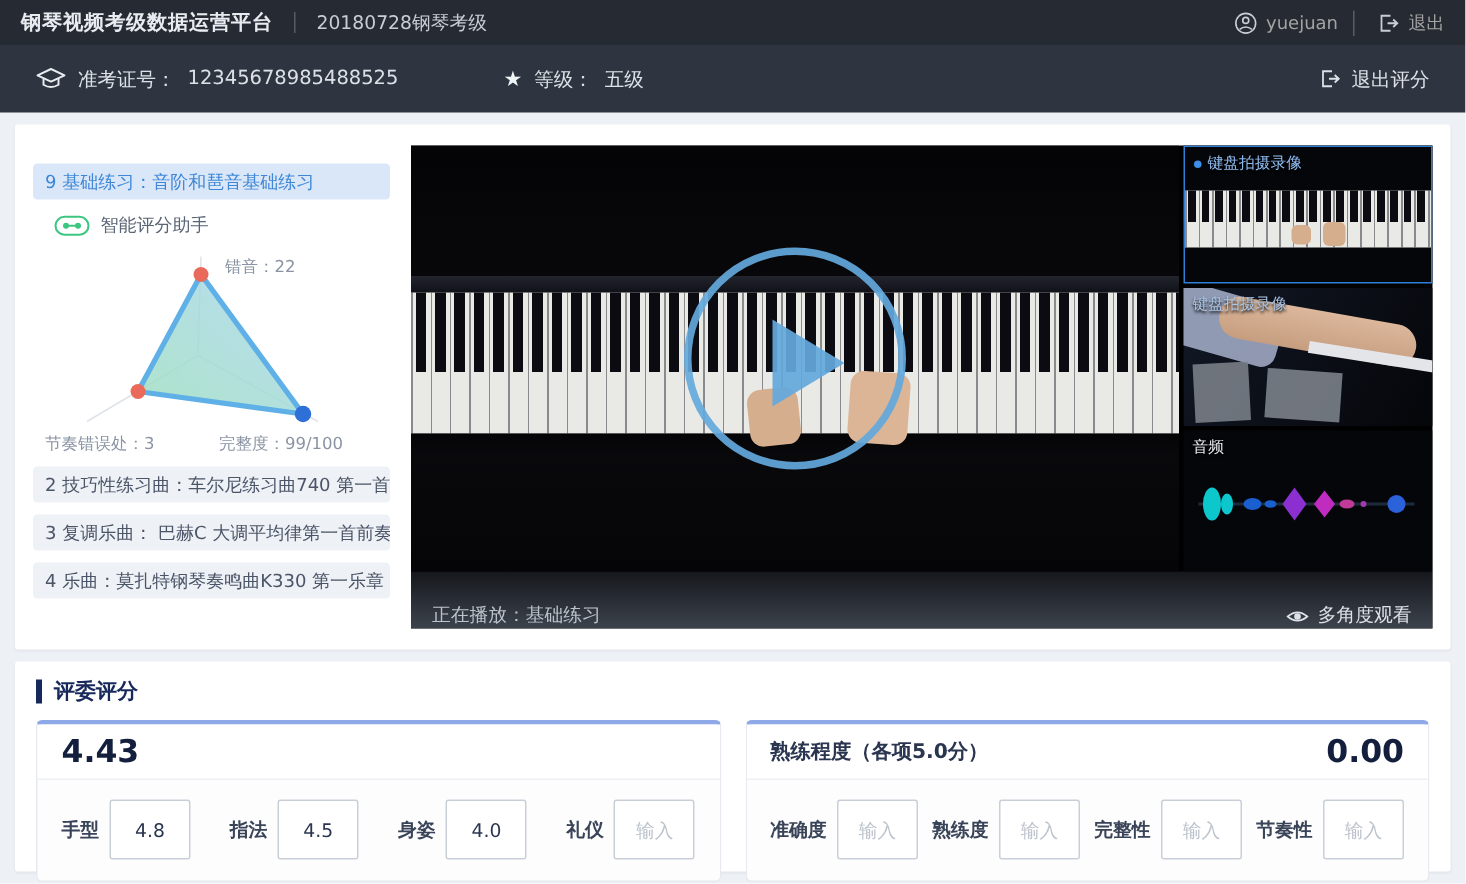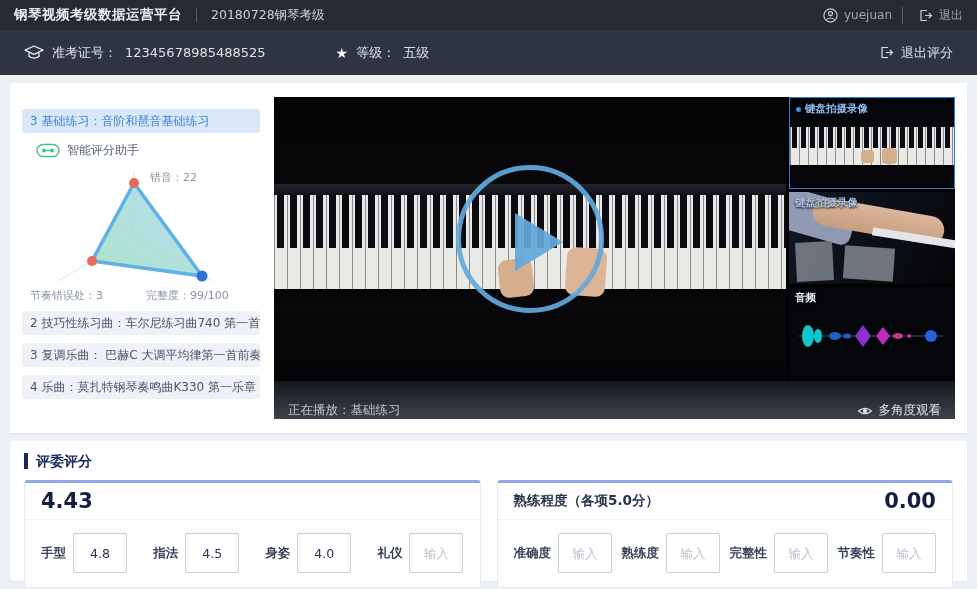--- a/index.html
+++ b/index.html
@@ -49,21 +49,21 @@
   .kb-shadow { position:absolute; left:0; right:0; top:67.5%; height:5%; background:linear-gradient(rgba(0,0,0,.55),transparent); }
   .hand { position:absolute; border-radius:9px; }
   .hand-left { left:44%; top:57%; width:34px; height:38px; background:#d5ae8e; transform:rotate(-6deg); }
   .hand-right { left:57%; top:53%; width:40px; height:48px; background:#dcb597; transform:rotate(4deg); }
   .play-btn { position:absolute; left:50%; top:50%; transform:translate(-50%,-50%); width:148px; height:148px;
               border:5px solid #64a9dd; border-radius:50%; opacity:.92; cursor:pointer; }
   .play-tri { position:absolute; left:54px; top:43px; width:0; height:0;
               border-left:48px solid #64a9dd; border-top:29px solid transparent; border-bottom:29px solid transparent; }
 
   .thumbs { width:166px; flex:none; display:flex; flex-direction:column; gap:3px; }
-  .thumb { position:relative; background:#05060a; overflow:hidden; cursor:pointer;font-weight:bold; }
+  .thumb { position:relative; background:#05060a; overflow:hidden; cursor:pointer; }
   .thumb-1 { height:92px; border:1px solid #2f7fd6; }
   .thumb-2 { height:92px; }
   .thumb-audio { flex:1; }
   .thumb-label { position:absolute; top:4px; left:6px; font-size:10.5px; color:#8fbcf0; display:flex; align-items:center; gap:4px; z-index:3; text-shadow:0 1px 2px #000; }
   .thumb-2 .thumb-label { color:#aac4e4; }
   .thumb-audio .thumb-label { color:#e8ecf1; }
   .live-dot { width:5px; height:5px; border-radius:50%; background:#3f8fe8; }
   .mini-band { position:absolute; left:0; right:0; top:32%; height:42%;
                background:#e9e9e5 repeating-linear-gradient(90deg, rgba(60,60,70,.55) 0 1px, transparent 1px 9px); }
   .mini-black { position:absolute; left:0; right:0; top:0; height:55%;
@@ -146,21 +146,21 @@
     <span>退出评分</span>
   </div>
 </div>
 
 <div class="content">
 
   <div class="panel panel-top">
 
     <div class="left-col">
 
-      <div class="song-item active">3 基础练习：音阶和琶音基础练习</div>
+      <div class="song-item active">9 基础练习：音阶和琶音基础练习</div>
 
       <div class="assistant">
         <svg width="24" height="15" viewBox="0 0 24 15">
           <rect x="1" y="1.5" width="22" height="12" rx="6" fill="none" stroke="#3cc780" stroke-width="1.4"></rect>
           <circle cx="8" cy="7.5" r="2" fill="#3cc780"></circle>
           <circle cx="16" cy="7.5" r="2" fill="#3cc780"></circle>
           <line x1="9.5" y1="7.5" x2="14.5" y2="7.5" stroke="#3cc780" stroke-width="1.4"></line>
         </svg>
         <span>智能评分助手</span>
       </div>

